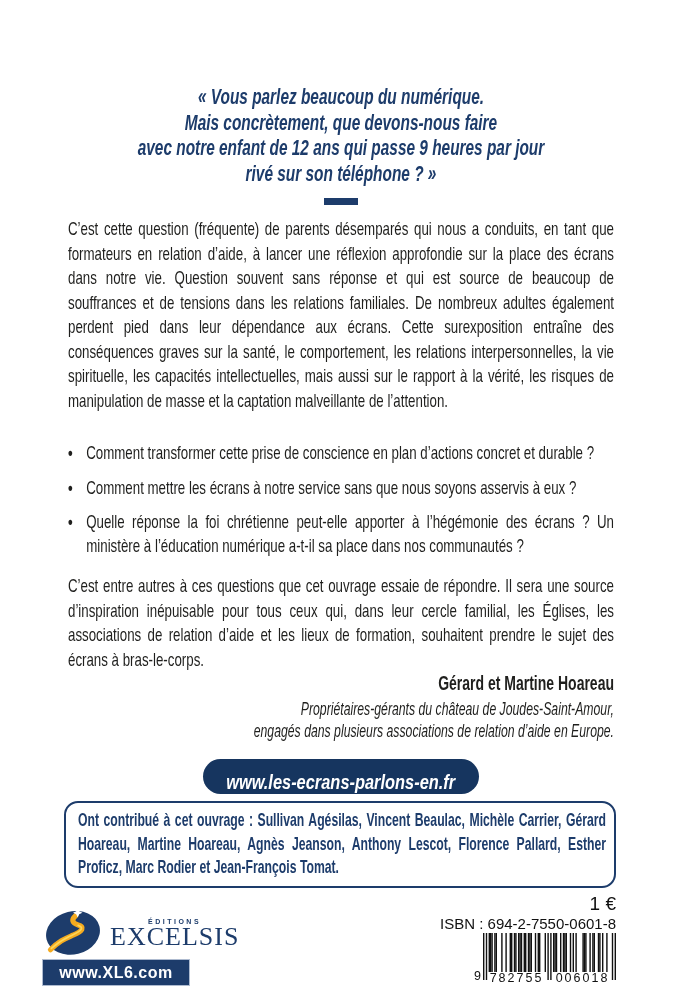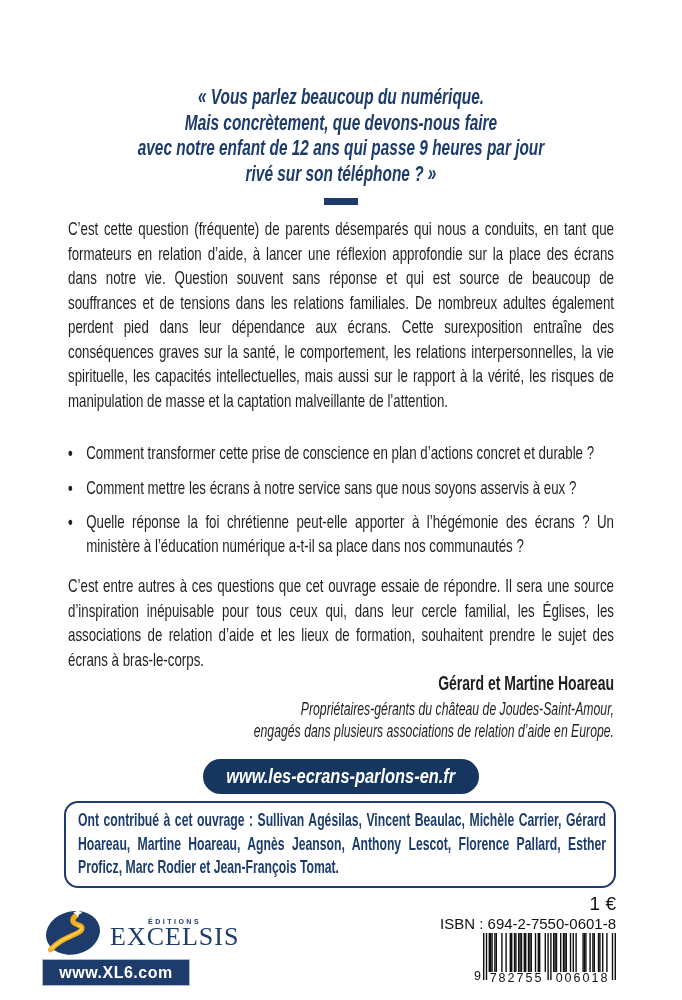--- a/index.html
+++ b/index.html
@@ -30,21 +30,21 @@
   .bullets{top:429px;line-height:23.5px;}
   .bullet-item{display:flex;margin-bottom:11px;}
   .bullet-marker{flex:0 0 26px;font-weight:bold;}
   .bullet-text{flex:1;text-align:justify;}
   .para2{top:562px;}
   .author{top:659px;text-align:right;font-weight:bold;font-size:20px;}
   .credit{top:686px;text-align:right;font-style:italic;font-size:17.5px;line-height:22px;}
   .pill{
     position:absolute;top:747px;left:50%;width:276px;margin-left:-138px;height:35px;
     background:var(--pill,#16355f);border-radius:18px;
-    display:flex;align-items:center;justify-content:center;
+    display:flex;align-items:flex-end;justify-content:center;
   }
   .pill span{
     color:#ffffff;font-weight:bold;font-style:italic;font-size:20px;white-space:nowrap;
     transform:scaleX(0.82);transform-origin:50% 50%;
   }
   .cbox{
     position:absolute;top:789px;left:64px;width:552px;box-sizing:border-box;
     border:2.5px solid var(--accent,#1d3c6b);border-radius:14px;
     padding:5px 0 7px 12px;background:#ffffff;
   }

